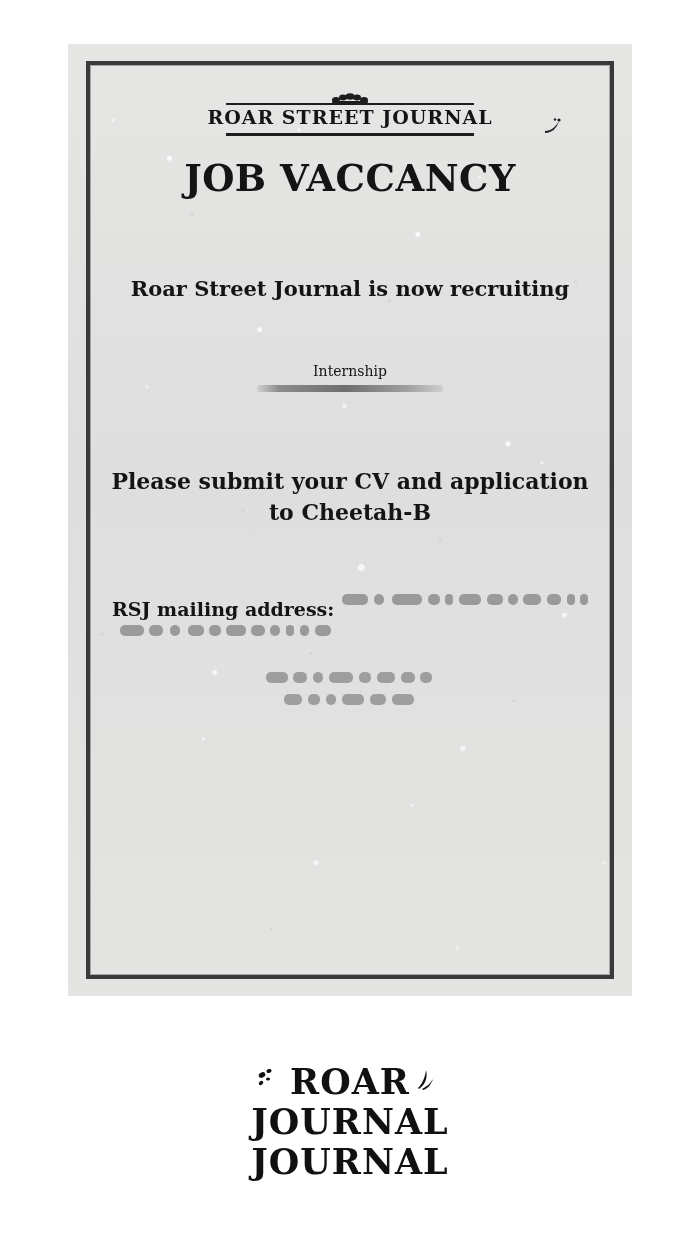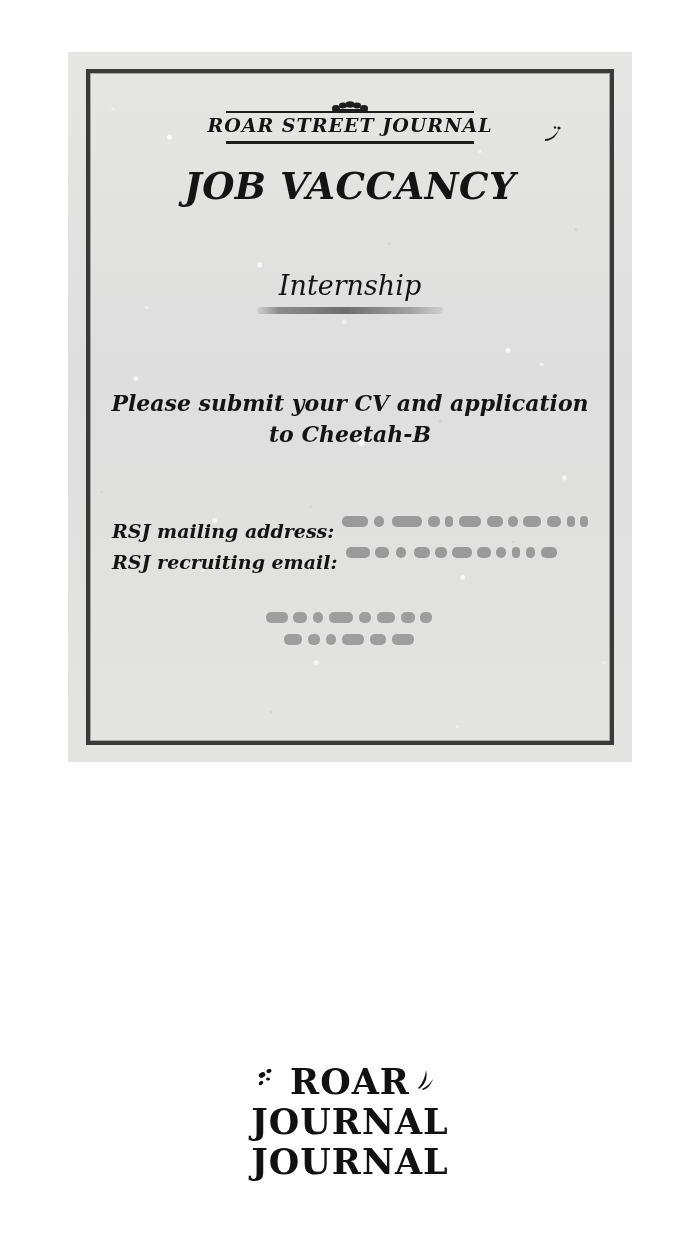--- a/index.html
+++ b/index.html
@@ -12,37 +12,36 @@
     height: 1240px;
     position: relative;
     font-family: "Liberation Serif", serif;
     overflow: hidden;
   }
 
   
   .poster {
     position: absolute;
     left: 68px;
-    top: 52px;
+    top: 44px;
     width: 564px;
-    height: 710px;
+    height: 952px;
     background: #e2e2e0;
     background-image:
       radial-gradient(circle at 18% 12%, rgba(255,255,255,0.85) 0 2px, rgba(255,255,255,0) 3px),
       radial-gradient(circle at 34% 30%, rgba(255,255,255,0.8) 0 2px, rgba(255,255,255,0) 3px),
       radial-gradient(circle at 62% 20%, rgba(255,255,255,0.8) 0 2px, rgba(255,255,255,0) 3px),
       radial-gradient(circle at 78% 42%, rgba(255,255,255,0.8) 0 2px, rgba(255,255,255,0) 3px),
       radial-gradient(circle at 52% 55%, rgba(255,255,255,0.75) 0 3px, rgba(255,255,255,0) 4px),
       radial-gradient(circle at 26% 66%, rgba(255,255,255,0.75) 0 2px, rgba(255,255,255,0) 3px),
       radial-gradient(circle at 70% 74%, rgba(255,255,255,0.7) 0 2px, rgba(255,255,255,0) 3px),
       radial-gradient(circle at 44% 86%, rgba(255,255,255,0.7) 0 2px, rgba(255,255,255,0) 3px),
       radial-gradient(circle at 88% 60%, rgba(255,255,255,0.7) 0 2px, rgba(255,255,255,0) 3px),
       radial-gradient(circle at 12% 46%, rgba(255,255,255,0.7) 0 2px, rgba(255,255,255,0) 3px),
       linear-gradient(180deg, #e6e6e4 0%, #dedede 45%, #e4e4e2 100%);
-    font-style: italic;
   }
   .poster-grain {
     position: absolute;
     inset: 0;
     pointer-events: none;
     opacity: .55;
     background-image:
       radial-gradient(circle at 8% 8%, rgba(255,255,255,.9) 0 1.5px, rgba(0,0,0,0) 2px),
       radial-gradient(circle at 22% 18%, rgba(160,160,160,.35) 0 1px, rgba(0,0,0,0) 2px),
       radial-gradient(circle at 41% 9%, rgba(255,255,255,.9) 0 1.5px, rgba(0,0,0,0) 2px),
@@ -143,21 +142,21 @@
     font-weight: bold;
     font-size: 21px;
     margin-top: 76px;
   }
 
   .role-wrap {
     margin-top: 62px;
   }
   .role {
     font-family: "DejaVu Serif", serif;
-    font-size: 27px;
+    font-size: 14px;
     font-weight: normal;
   }
   .role-smudge {
     margin: 6px auto 0;
     width: 186px;
     height: 7px;
     background: linear-gradient(90deg,
       rgba(130,130,130,.15) 0%,
       rgba(110,110,110,.75) 12%,
       rgba(90,90,90,.85) 48%,
@@ -290,20 +289,21 @@
           <path d="M1 13 C6 13 11 10 15 3 C13 10 8 15 1 15 Z"></path>
           <circle cx="15" cy="2" r="1.6"></circle>
           <circle cx="11" cy="1.5" r="1.2"></circle>
         </g>
       </svg>
       <div class="masthead-rule-bottom"></div>
     </div>
 
     <div class="headline">JOB VACCANCY</div>
 
+    <div class="line-recruiting">Roar Street Journal is now recruiting</div>
 
     <div class="role-wrap">
       <div class="role">Internship</div>
       <div class="role-smudge"></div>
     </div>
 
     <div class="line-submit">
       <div>Please submit your CV and application</div>
       <div>to Cheetah-B</div>
     </div>
@@ -322,21 +322,20 @@
           <span style="left:145px;width:16px;"></span>
           <span style="left:166px;width:10px;"></span>
           <span style="left:181px;width:18px;"></span>
           <span style="left:205px;width:14px;"></span>
           <span style="left:225px;width:8px;"></span>
           <span style="left:238px;width:8px;"></span>
         </span>
       </div>
 
       <div class="contact-row">
-        <span class="contact-label">RSJ recruiting email:</span>
         <span class="redact" style="width:222px;">
           <span style="left:0px;width:24px;"></span>
           <span style="left:29px;width:14px;"></span>
           <span style="left:50px;width:10px;"></span>
           <span style="left:68px;width:16px;"></span>
           <span style="left:89px;width:12px;"></span>
           <span style="left:106px;width:20px;"></span>
           <span style="left:131px;width:14px;"></span>
           <span style="left:150px;width:10px;"></span>
           <span style="left:166px;width:8px;"></span>

